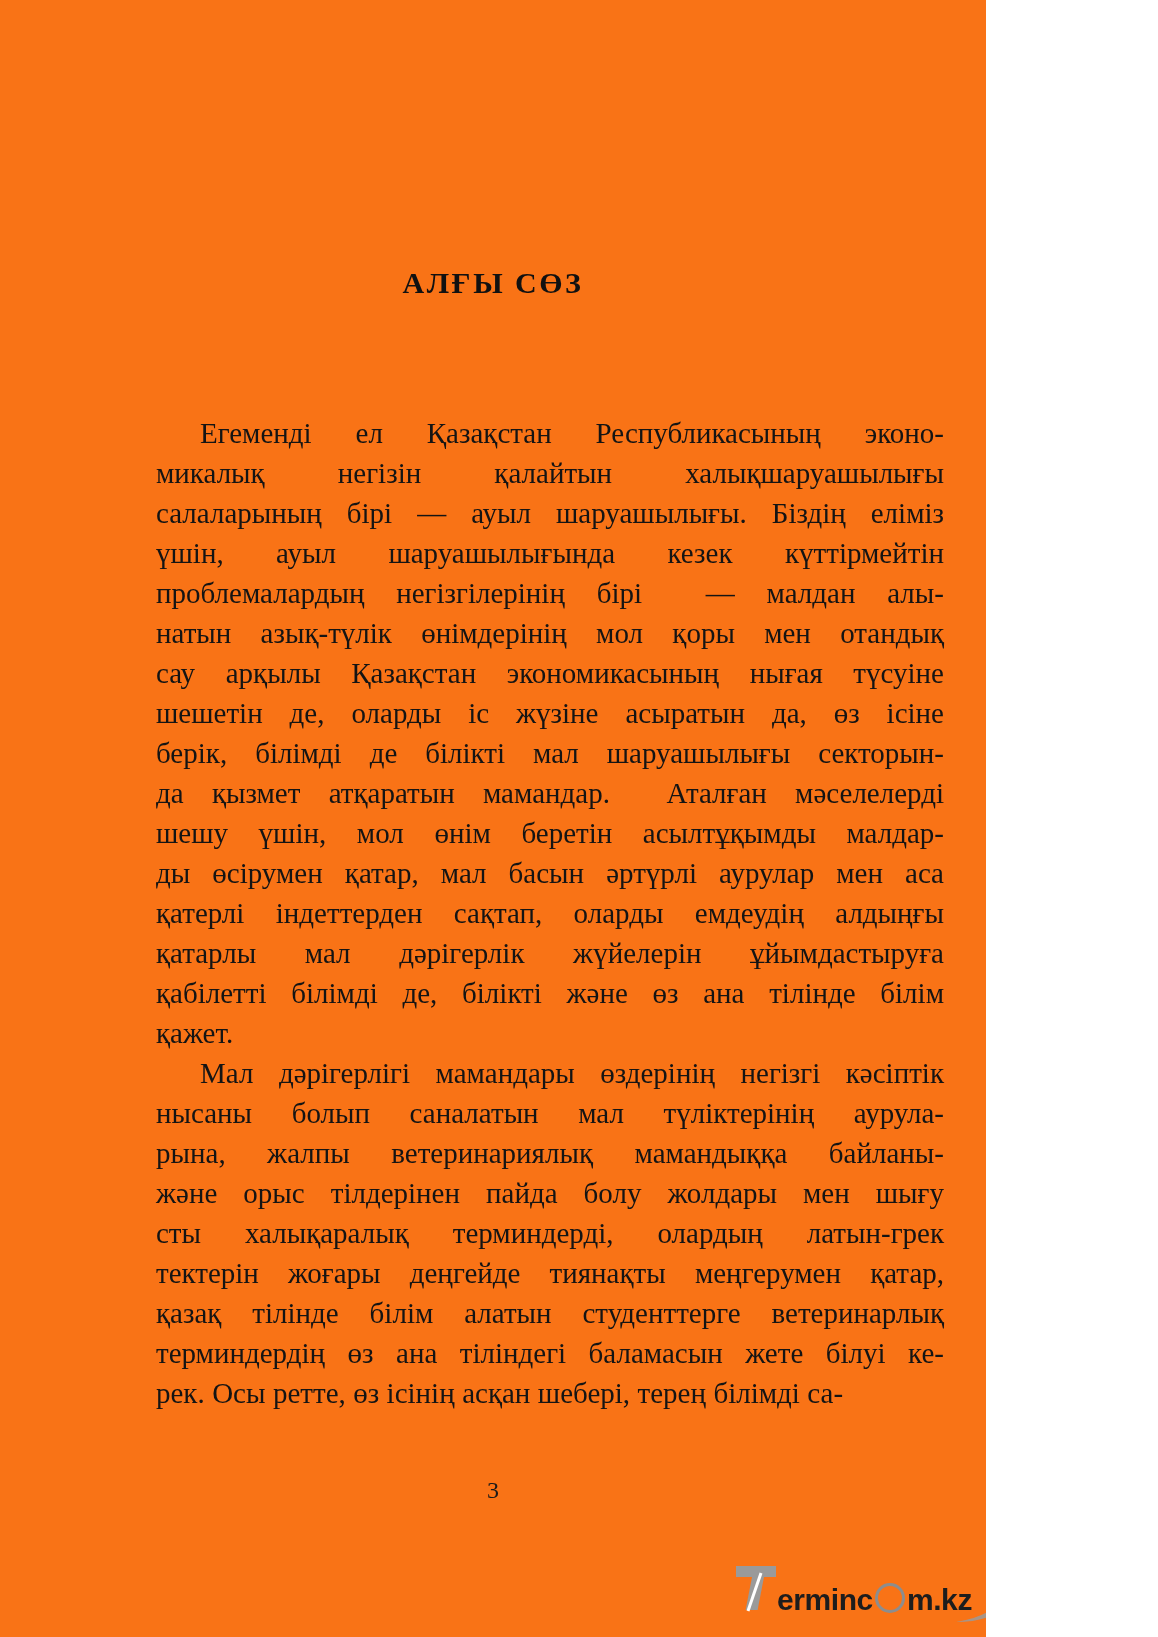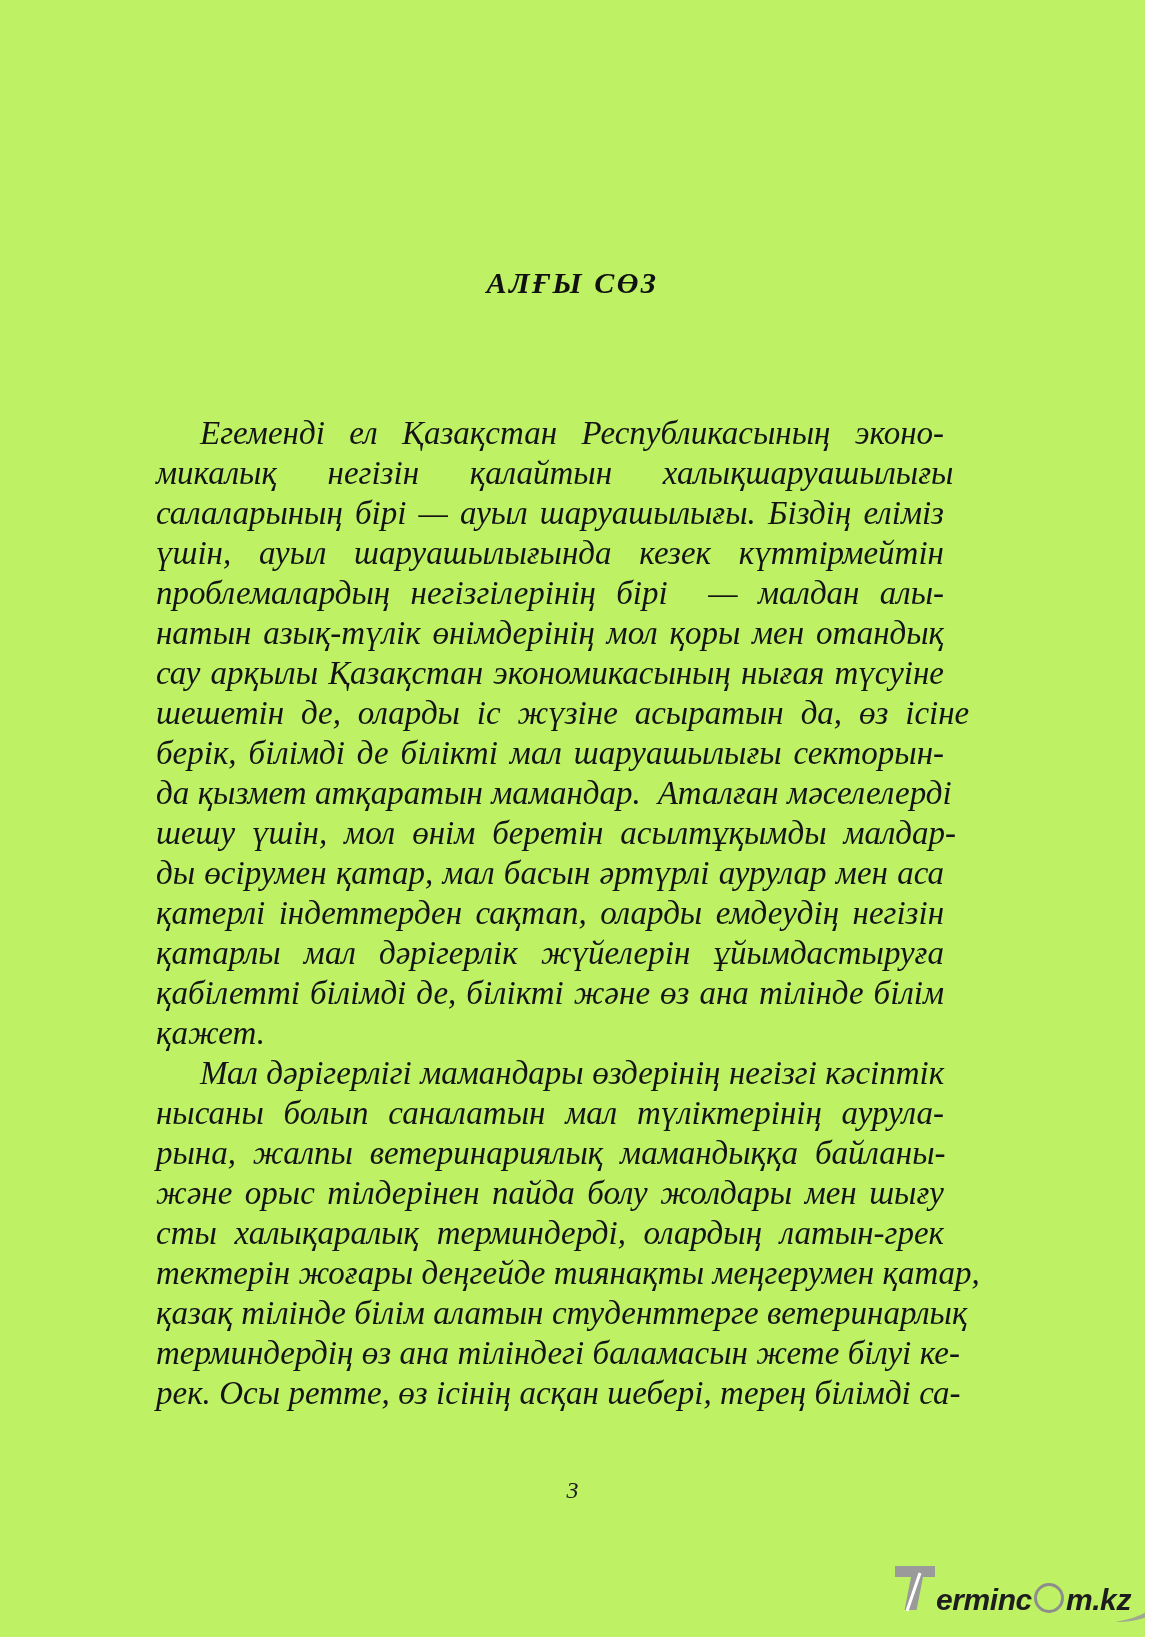--- a/index.html
+++ b/index.html
@@ -3,28 +3,27 @@
 <meta charset="utf-8">
 <style>
   html, body {
     margin: 0;
     padding: 0;
     background: #ffffff;
   }
 
   .page {
     position: relative;
-    width: 1145px;
+    width: 986px;
     height: 1637px;
-    background: #bef264;
+    background: #f97316;
     overflow: hidden;
     font-family: "Liberation Serif", "DejaVu Serif", serif;
     color: #1a1a1a;
     box-sizing: border-box;
-    font-style: italic;
   }
 
   
   .doc-title {
     position: absolute;
     top: 266px;
     left: 0;
     width: 100%;
     text-align: center;
     font-size: 30px;
@@ -37,21 +36,21 @@
   
   .body-block {
     position: absolute;
     top: 413px;
     left: 156px;
     width: 788px;
   }
 
   .para {
     margin: 0;
-    font-size: 33px;
+    font-size: 29px;
     line-height: 40.0px;
     text-align: justify;
     text-align-last: left;
     color: #141414;
     word-spacing: 0.2px;
   }
 
   .para .line {
     display: block;
     white-space: pre;
@@ -180,21 +179,21 @@
       <span class="line j">салаларының бірі — ауыл шаруашылығы. Біздің еліміз</span>
       <span class="line j">үшін,  ауыл  шаруашылығында  кезек  күттірмейтін</span>
       <span class="line j">проблемалардың  негізгілерінің  бірі    —  малдан  алы-</span>
       <span class="line j">натын азық-түлік өнімдерінің мол қоры мен отандық</span>
       <span class="line j">сау арқылы Қазақстан экономикасының нығая түсуіне</span>
       <span class="line j">шешетін  де,  оларды  іс  жүзіне  асыратын  да,  өз  ісіне</span>
       <span class="line j">берік, білімді де білікті мал шаруашылығы секторын-</span>
       <span class="line j">да қызмет атқаратын мамандар.  Аталған мәселелерді</span>
       <span class="line j">шешу  үшін,  мол  өнім  беретін  асылтұқымды  малдар-</span>
       <span class="line j">ды өсірумен қатар, мал басын әртүрлі аурулар мен аса</span>
-      <span class="line j">қатерлі індеттерден сақтап, оларды емдеудің негізін</span>
+      <span class="line j">қатерлі індеттерден сақтап, оларды емдеудің алдыңғы</span>
       <span class="line j">қатарлы  мал  дәрігерлік  жүйелерін  ұйымдастыруға</span>
       <span class="line j">қабілетті білімді де, білікті және өз ана тілінде білім</span>
       <span class="line n">қажет.</span>
     </p>
 
     <p class="para">
       <span class="line j"><span class="indent"></span><span>Мал дәрігерлігі мамандары өздерінің негізгі кәсіптік</span></span>
       <span class="line j">нысаны  болып  саналатын  мал  түліктерінің  аурула-</span>
       <span class="line j">рына,  жалпы  ветеринариялық  мамандыққа  байланы-</span>
       <span class="line j">және орыс тілдерінен пайда болу жолдары мен шығу</span>

